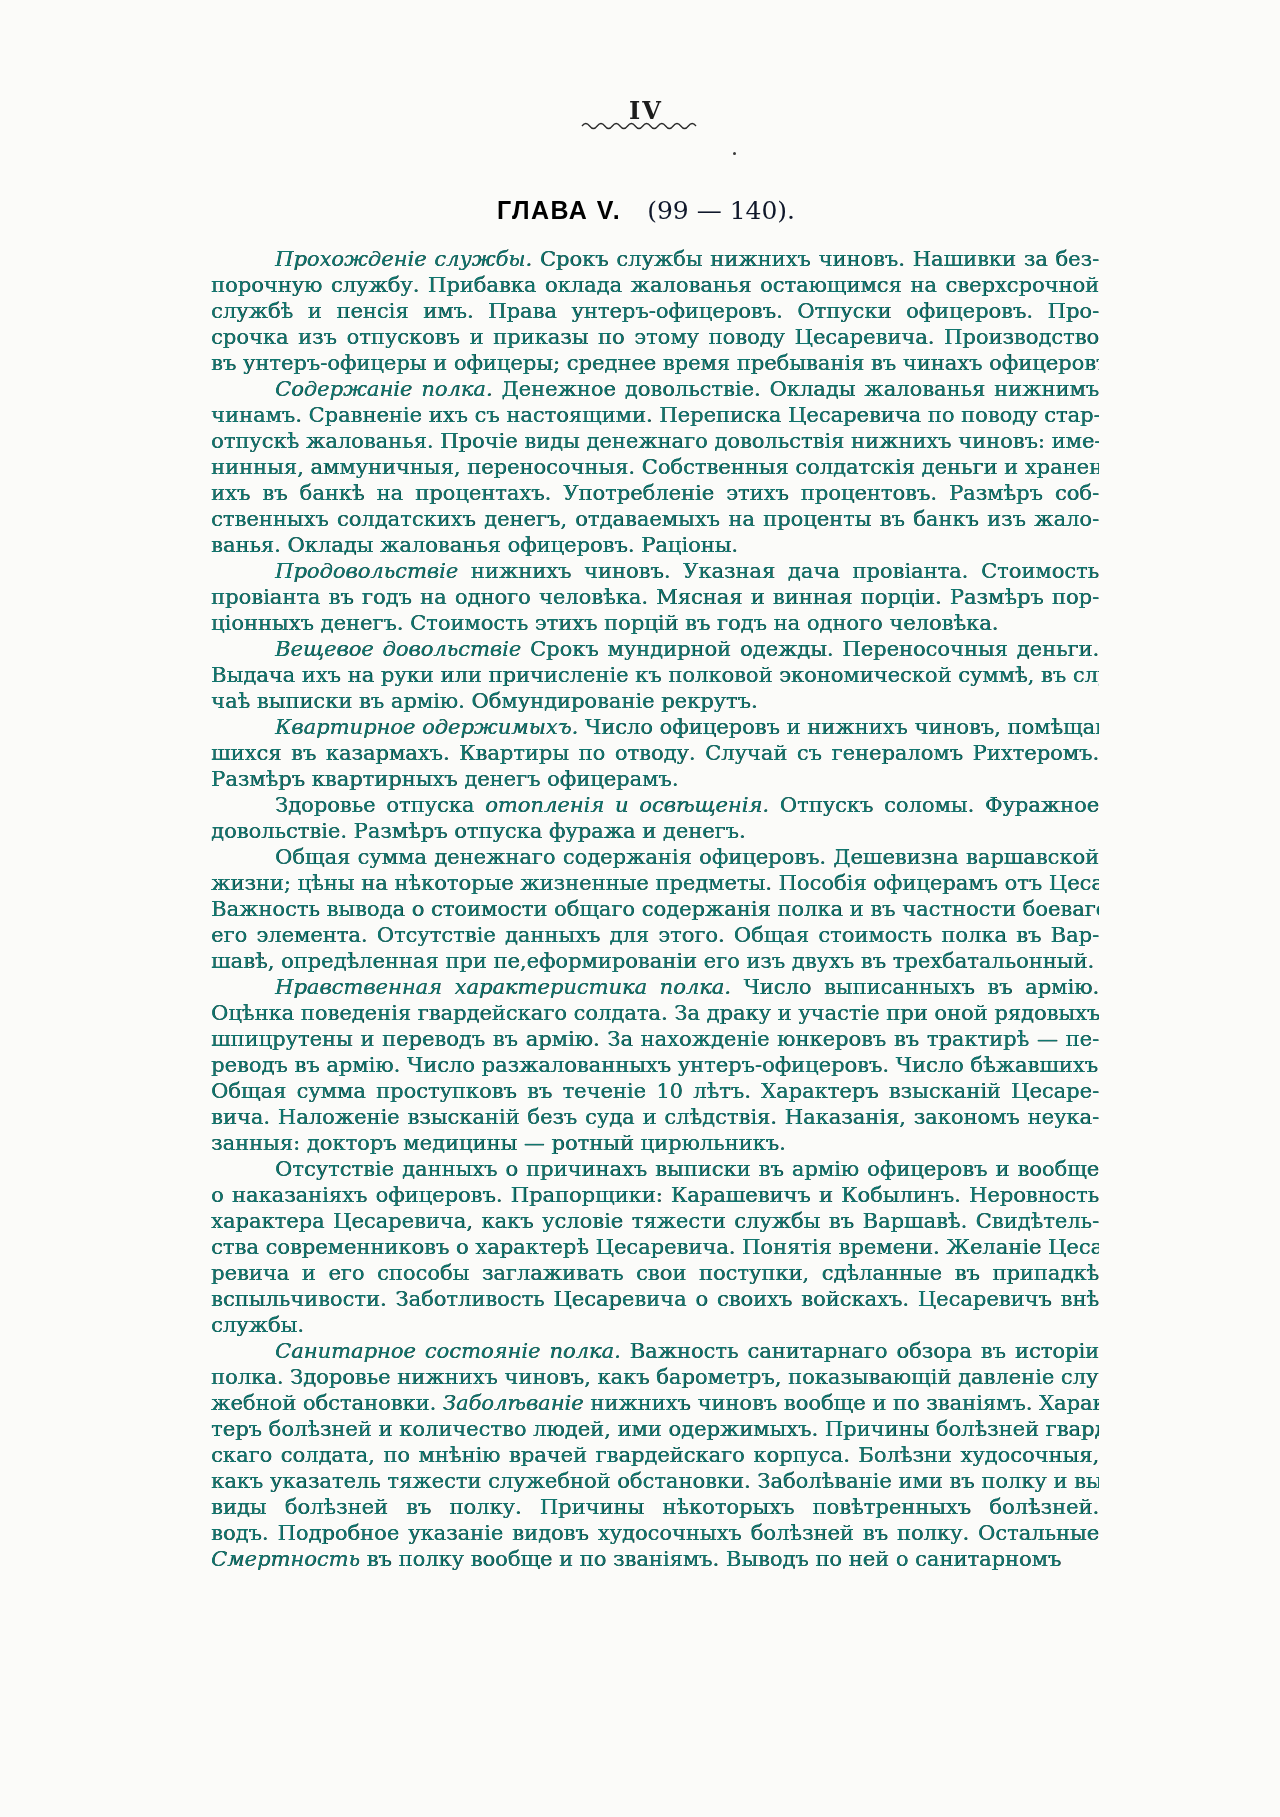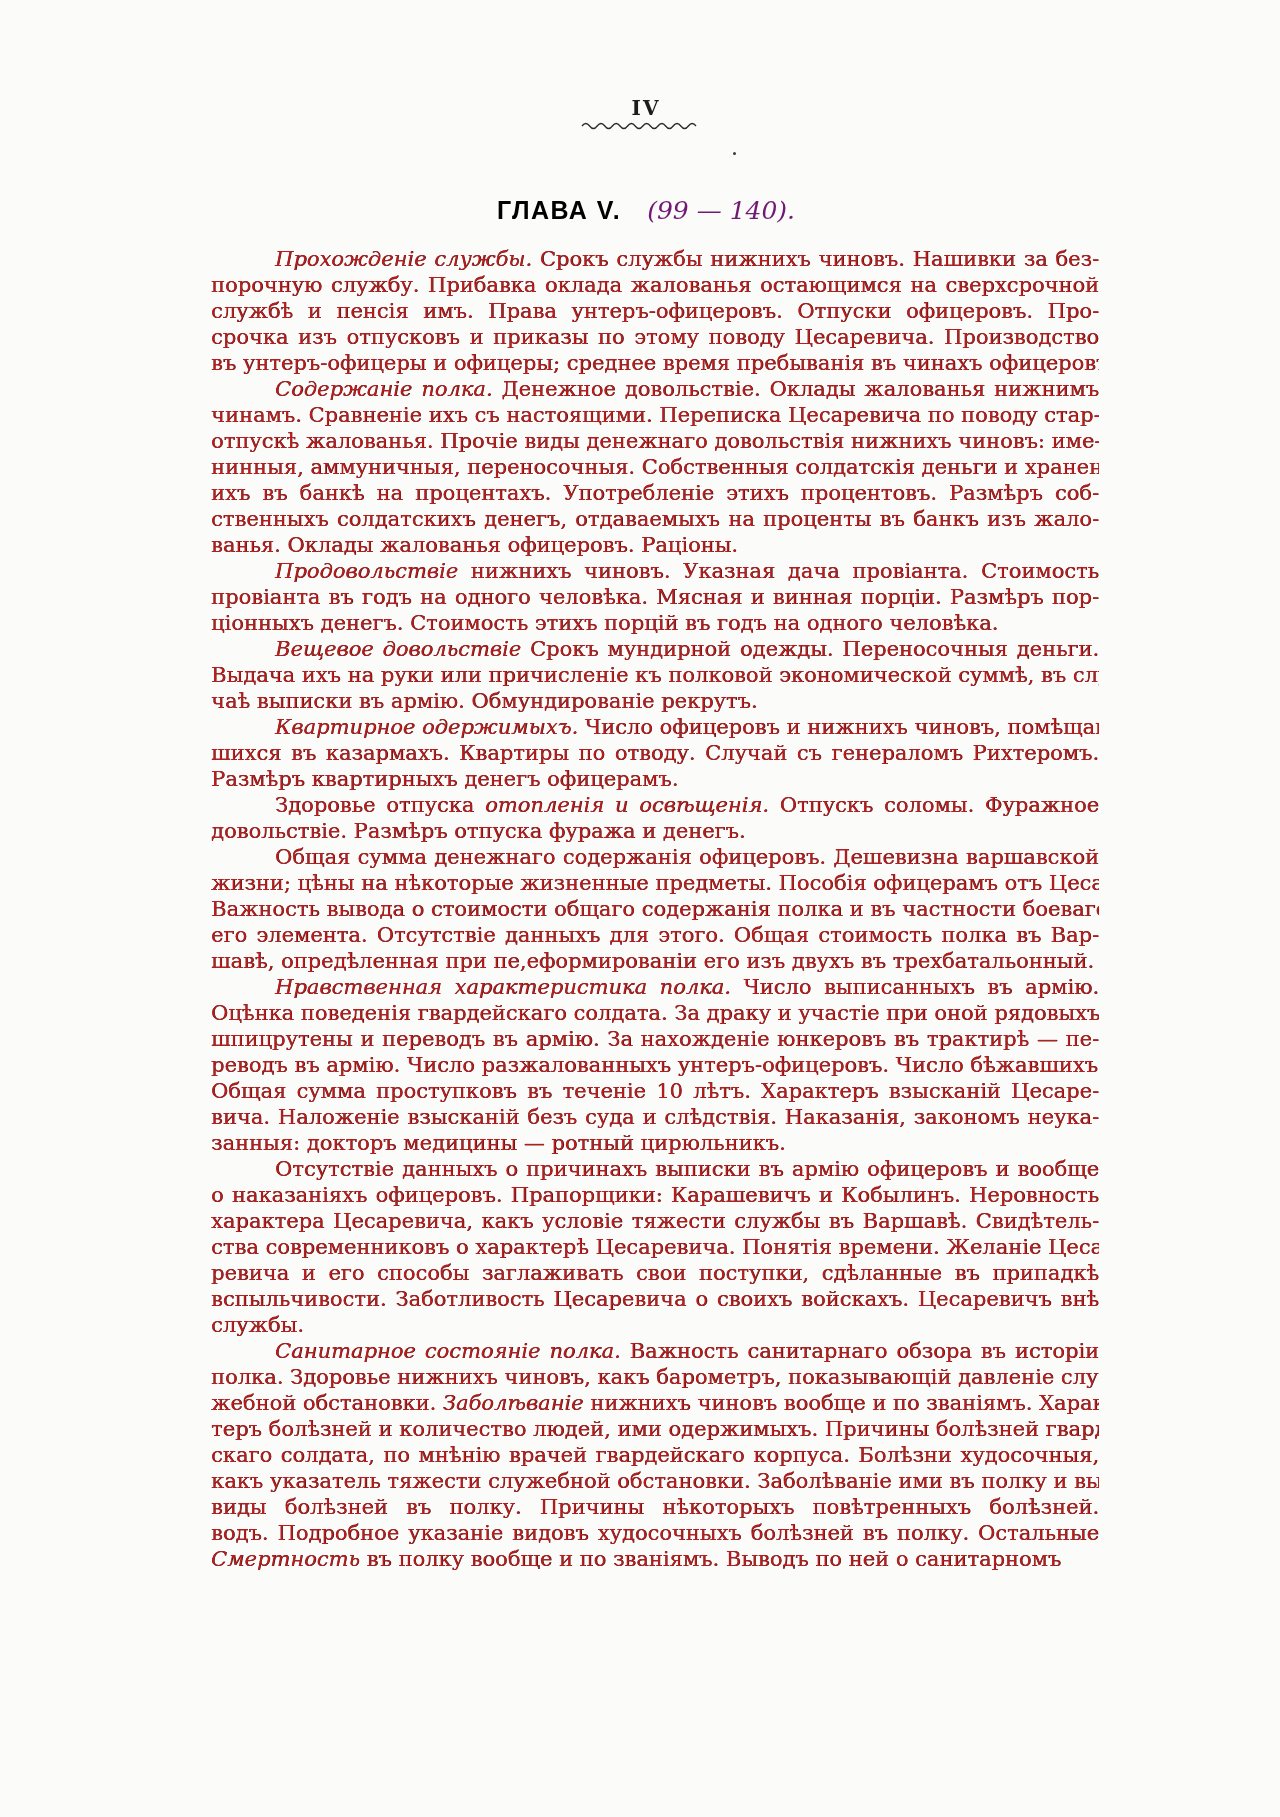--- a/index.html
+++ b/index.html
@@ -17,21 +17,21 @@
     color: #171717;
     font-family: "DejaVu Serif", "Liberation Serif", serif;
   }
   
   .folio {
     position: absolute;
     top: 96px;
     left: 585px;
     width: 122px;
     text-align: center;
-    font-size: 20px;
+    font-size: 24px;
     font-weight: bold;
     letter-spacing: 2px;
     color: #1c1c1c;
   }
   .squiggle {
     position: absolute;
     top: 120px;
     left: 580px;
     width: 124px;
     height: 10px;
@@ -59,32 +59,31 @@
   .chapter-label {
     font-family: "Liberation Sans", "DejaVu Sans", sans-serif;
     font-weight: bold;
     font-size: 25px;
     letter-spacing: 1.5px;
     color: #000000;
   }
   .chapter-pages {
     font-size: 25px;
     margin-left: 26px;
-    color: #701a75;
-    font-style: italic;
+    color: #0f172a;
   }
   
   .text-block {
     position: absolute;
     top: 246px;
     left: 211px;
     width: 888px;
     font-size: 21px;
     line-height: 26px;
-    color: #b91c1c;
+    color: #0f766e;
     text-shadow: 0.35px 0 0 #161616;
   }
   .para { margin: 0; }
   .line {
     height: 26px;
     text-align: justify;
     text-align-last: justify;
     white-space: nowrap;
     overflow: hidden;
   }

